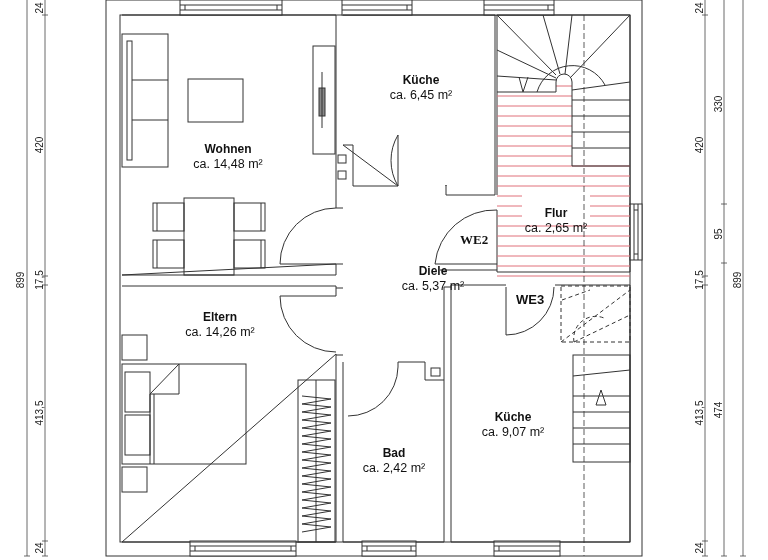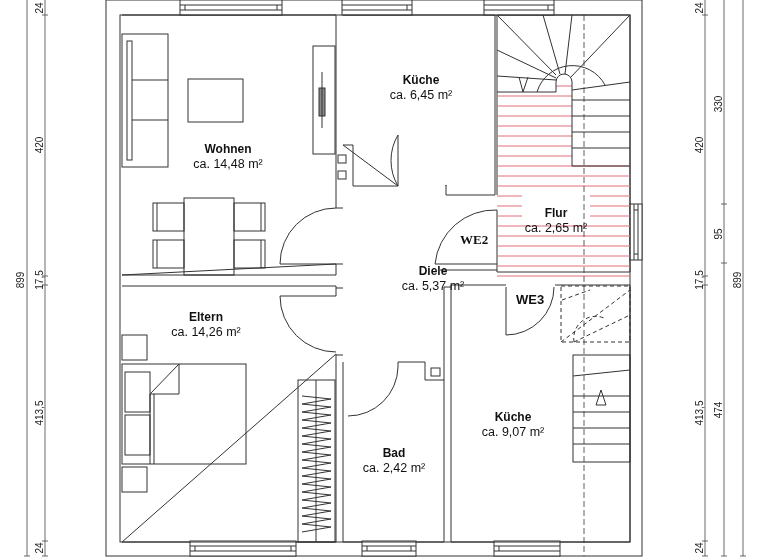--- a/index.html
+++ b/index.html
@@ -236,21 +236,21 @@
   <span class="ar">ca. 6,45 m²</span>
 </div>
 <div class="lbl" style="left:556px; top:195px;margin-top:12px;">
   <span class="nm">Flur</span>
   <span class="ar">ca. 2,65 m²</span>
 </div>
 <div class="lbl" style="left:393px; top:265px;margin-left:40px;">
   <span class="nm">Diele</span>
   <span class="ar">ca. 5,37 m²</span>
 </div>
-<div class="lbl" style="left:206px; top:311px;">
+<div class="lbl" style="left:220px; top:311px;">
   <span class="nm">Eltern</span>
   <span class="ar">ca. 14,26 m²</span>
 </div>
 <div class="lbl" style="left:394px; top:447px;">
   <span class="nm">Bad</span>
   <span class="ar">ca. 2,42 m²</span>
 </div>
 <div class="lbl" style="left:513px; top:411px;">
   <span class="nm">Küche</span>
   <span class="ar">ca. 9,07 m²</span>

